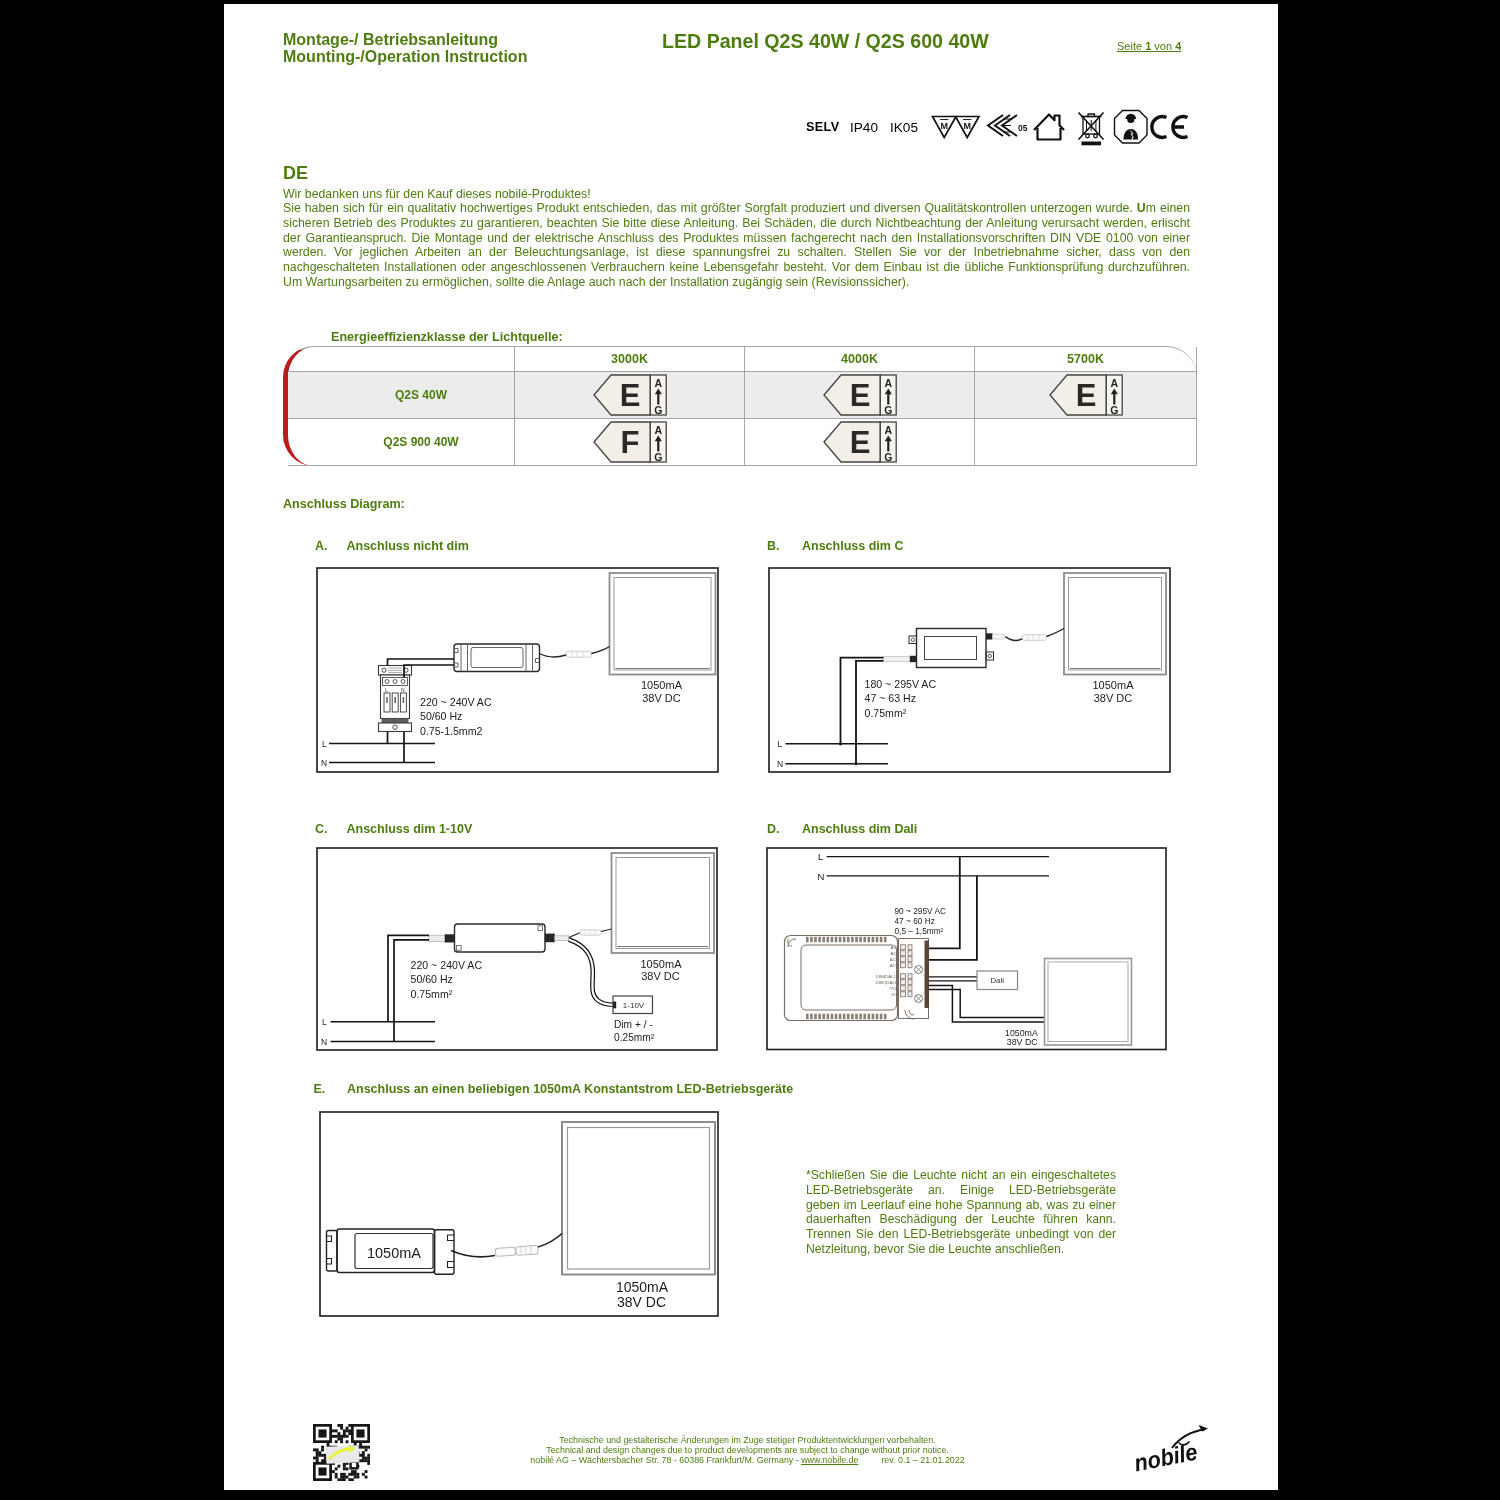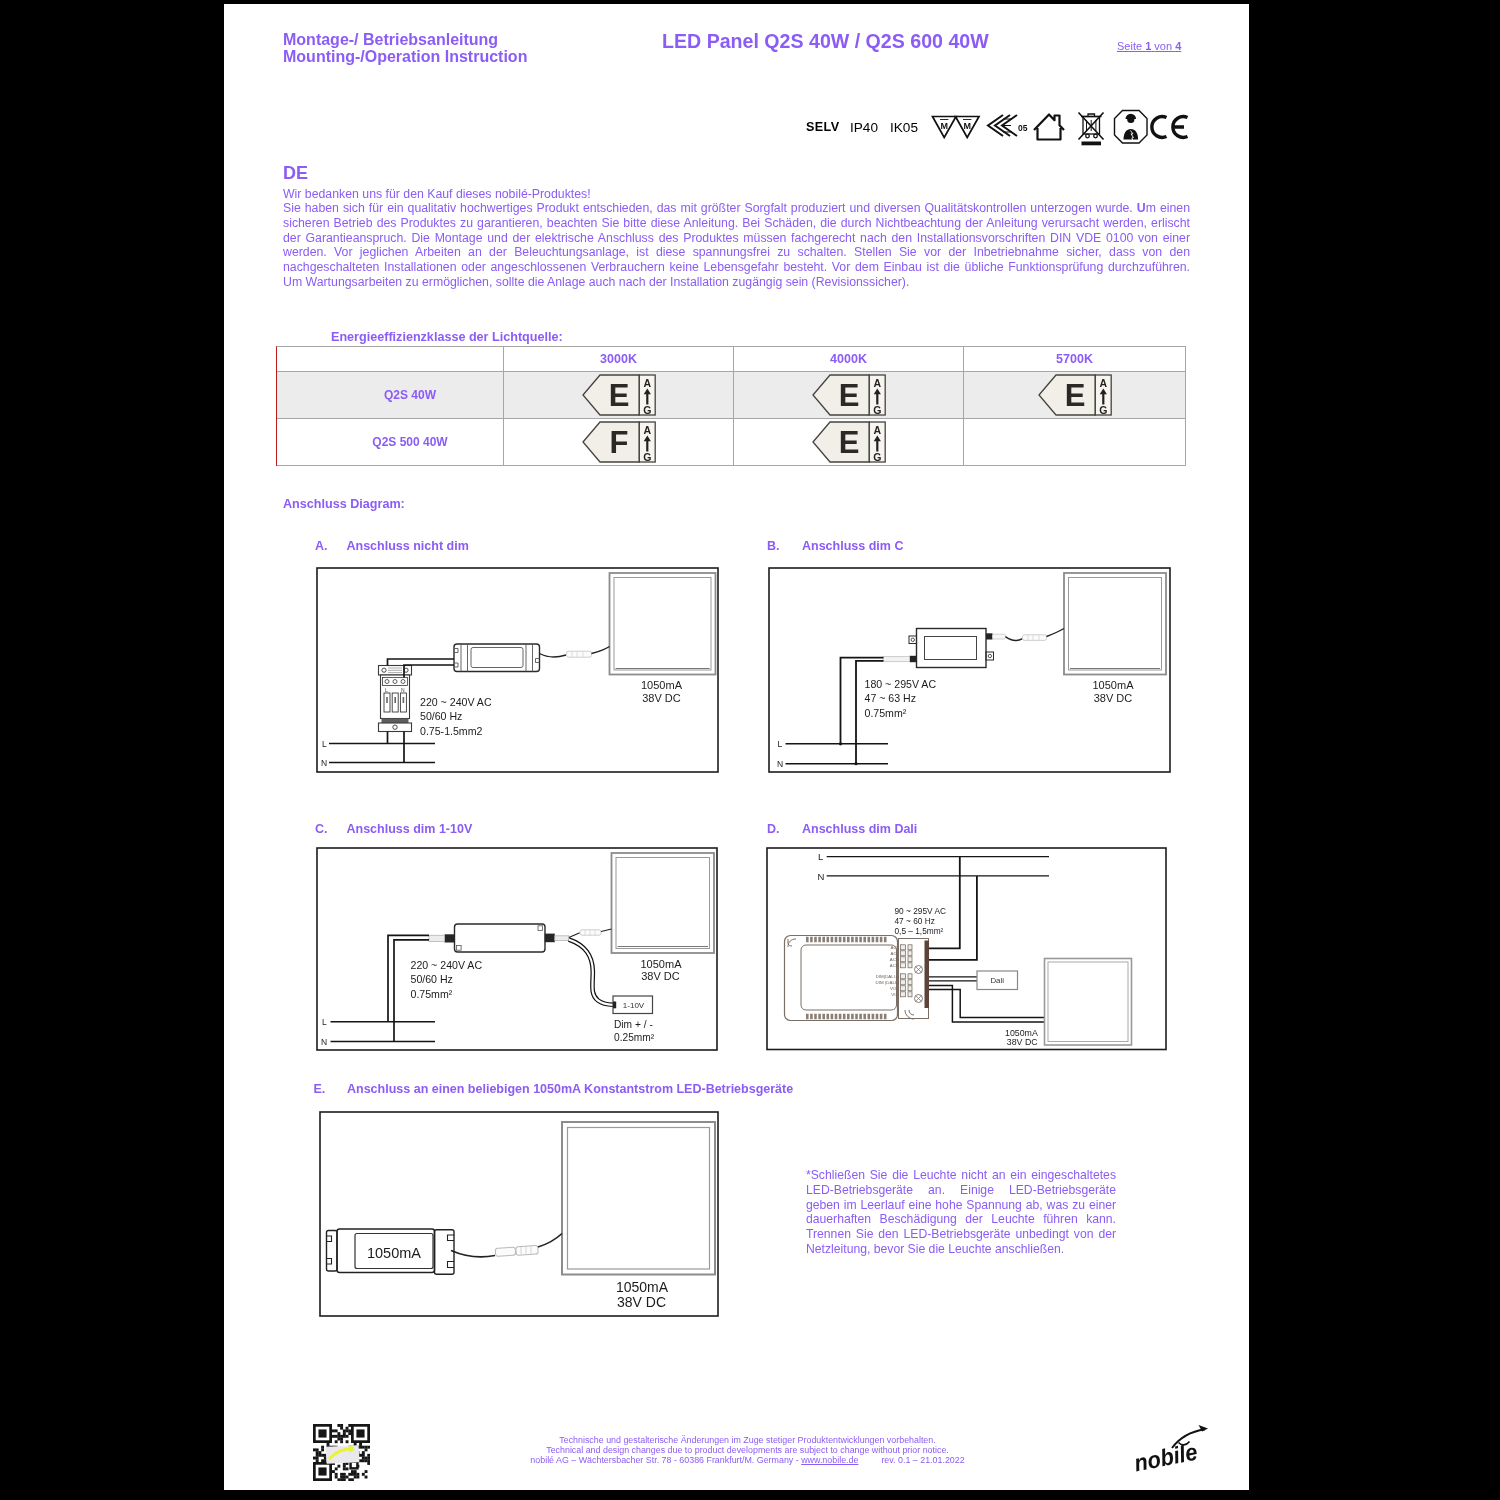--- a/index.html
+++ b/index.html
@@ -1,29 +1,29 @@
 <!DOCTYPE html>
 <html><head>
 <meta charset="utf-8">
 <style>
   html,body{margin:0;padding:0;background:#000;}
-  .canvas{position:relative;width:1249px;height:1500px;background:#000;overflow:hidden;
-          font-family:"Liberation Sans",sans-serif;color:#8b5cf6;}
+  .canvas{position:relative;width:1500px;height:1500px;background:#000;overflow:hidden;
+          font-family:"Liberation Sans",sans-serif;color:#4d7c0f;}
   .page{position:absolute;left:224px;top:4px;width:1054px;height:1486px;background:#ffffff;}
   .abs{position:absolute;}
   .b{font-weight:bold;}
   .hdr-left{left:283px;top:31px;font-size:16px;font-weight:bold;line-height:17px;}
   .hdr-title{left:662px;top:30px;font-size:19.6px;font-weight:bold;}
   .hdr-page{left:1117px;top:40px;font-size:11px;text-decoration:underline;}
   .lang{left:283px;top:163px;font-size:18px;font-weight:bold;}
   .intro{left:283px;top:186.5px;width:907px;font-size:12.3px;line-height:14.72px;}
   .jline{text-align:justify;text-align-last:justify;white-space:normal;}
   .jlast{text-align:left;}
   .sechead{font-size:12.6px;font-weight:bold;}
-  .tbl{left:276px;top:346px;width:909px;border-top:1px solid #a6a6a6;border-left:1px solid #b91c1c;}
+  .tbl{left:283px;top:346px;width:909px;border-top:1px solid #a6a6a6;border-left:5px solid #b91c1c;border-radius:31px;}
   .trow{display:flex;}
   .tcell{border-right:1px solid #a6a6a6;border-bottom:1px solid #a6a6a6;display:flex;align-items:center;justify-content:center;box-sizing:border-box;}
   .c0{width:227px;padding-left:40px;} .c1{width:230px;} .c2{width:230px;} .c3{width:222px;}
   .thead{height:25px;font-size:12.5px;font-weight:bold;}
   .tdata{height:47px;}
   .rowshade{background:#ececec;}
   .tlabel{font-size:12px;font-weight:bold;}
   .dhead{font-size:12.5px;font-weight:bold;}
   .note{left:806px;top:1168px;width:310px;font-size:12.2px;line-height:14.8px;}
   .foot{font-size:8.9px;line-height:10.4px;text-align:center;}
@@ -146,21 +146,21 @@
             <rect x="57.3" y="1" width="15.9" height="40" fill="#f7f5f0" stroke="#46443f" stroke-width="1.3"></rect>
             <text x="37" y="32" font-size="31" font-weight="bold" text-anchor="middle" fill="#2a2926">E</text>
             <text x="65.3" y="12.6" font-size="10.5" font-weight="bold" text-anchor="middle" fill="#232220">A</text>
             <text x="65.3" y="39.6" font-size="10.5" font-weight="bold" text-anchor="middle" fill="#232220">G</text>
             <path d="M65.3,30.5 V19.5" stroke="#232220" stroke-width="2.2"></path>
             <path d="M65.3,14.5 L61.7,20.2 H68.9 Z" fill="#232220"></path>
           </svg>
         </div>
       </div>
       <div class="trow tdata">
-        <div class="tcell tlabel c0 tdata">Q2S 500 40W</div>
+        <div class="tcell tlabel c0 tdata">Q2S 900 40W</div>
         <div class="tcell c1 tdata">
           <svg width="74" height="42" viewBox="0 0 74 42">
             <path d="M1,21 L18,1 H57.3 V41 H18 Z" fill="#f2efe8" stroke="#46443f" stroke-width="1.3"></path>
             <rect x="57.3" y="1" width="15.9" height="40" fill="#f7f5f0" stroke="#46443f" stroke-width="1.3"></rect>
             <text x="37" y="32" font-size="31" font-weight="bold" text-anchor="middle" fill="#2a2926">F</text>
             <text x="65.3" y="12.6" font-size="10.5" font-weight="bold" text-anchor="middle" fill="#232220">A</text>
             <text x="65.3" y="39.6" font-size="10.5" font-weight="bold" text-anchor="middle" fill="#232220">G</text>
             <path d="M65.3,30.5 V19.5" stroke="#232220" stroke-width="2.2"></path>
             <path d="M65.3,14.5 L61.7,20.2 H68.9 Z" fill="#232220"></path>
           </svg>

